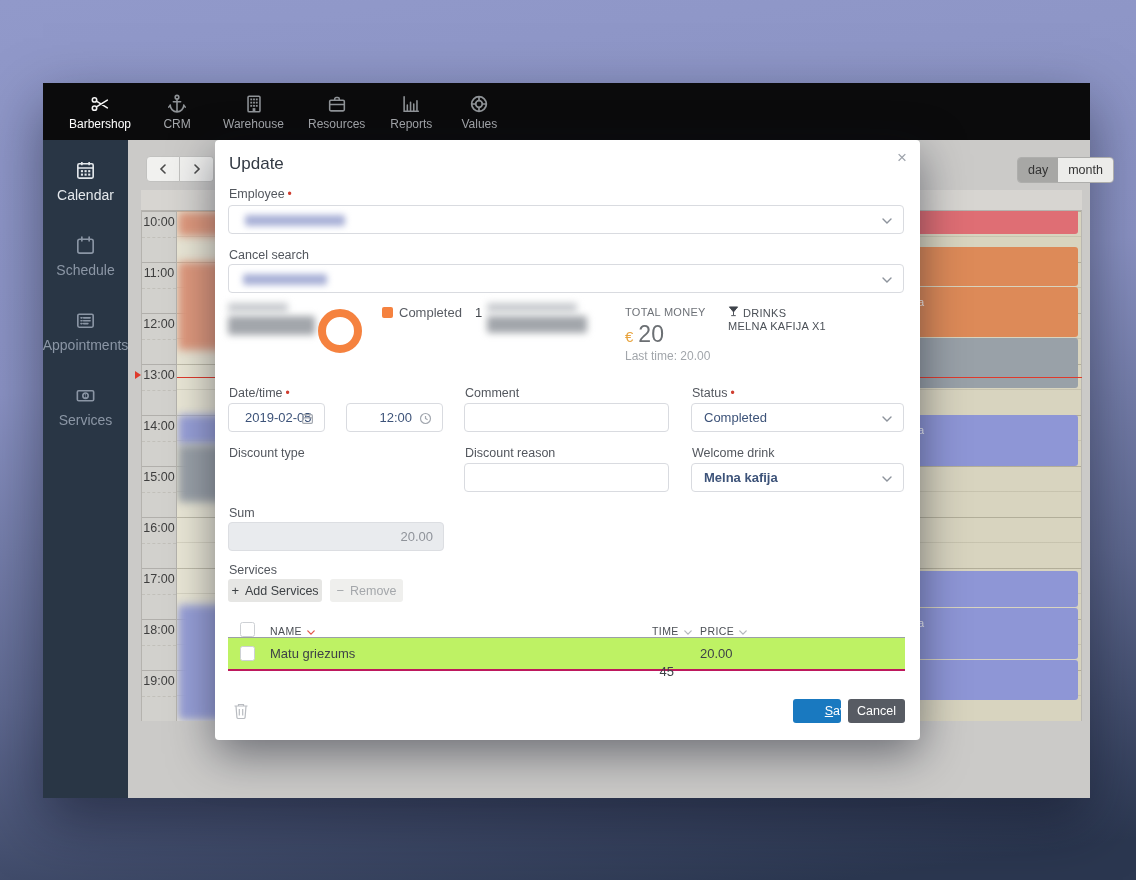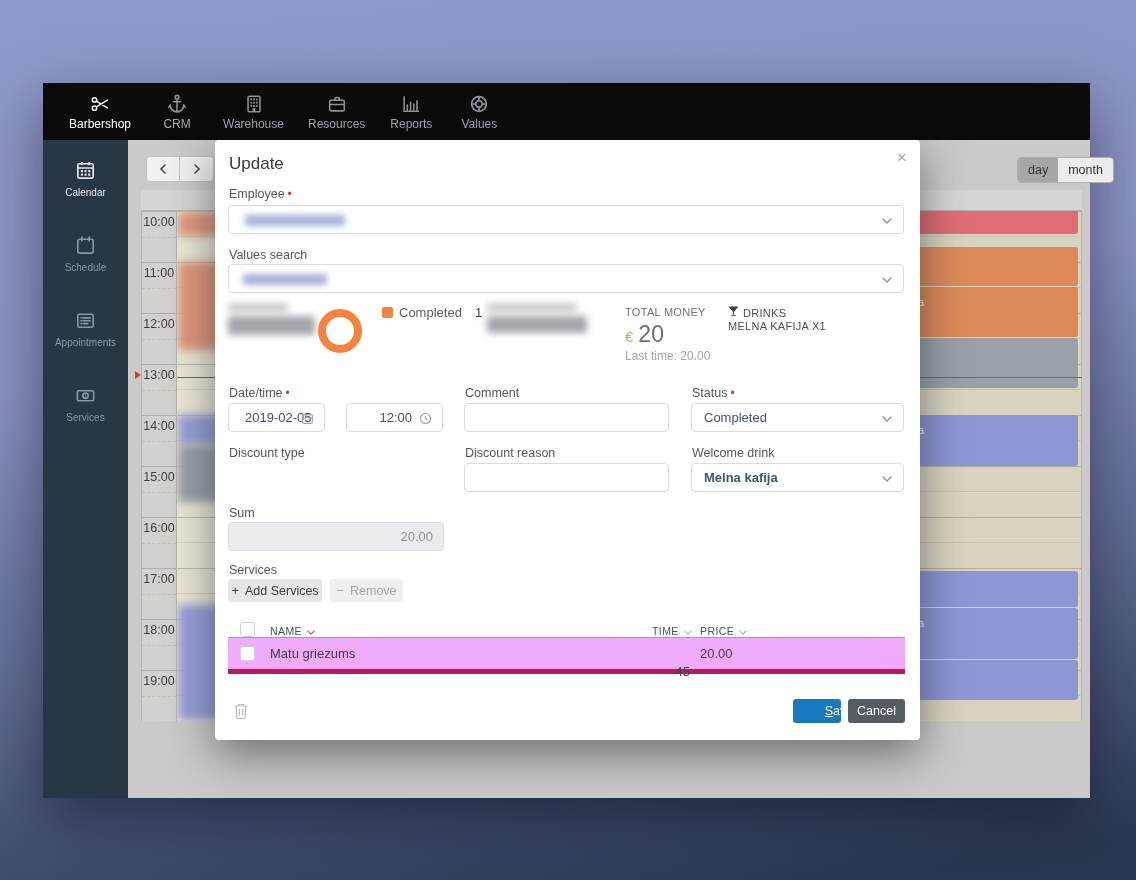--- a/index.html
+++ b/index.html
@@ -25,21 +25,21 @@
   .navright{margin-left:auto;display:flex;align-items:center;gap:12px;padding-right:0;}
   .lock{width:20px;height:22px;color:#45c717;}
   #ws-input{width:74px;height:25px;background:#d5d7db;border:none;border-radius:4px;
             color:#3d5379;font-size:13px;padding:0 6px 0 11px;font-family:inherit;}
   #avatar{width:37px;height:37px;border-radius:3px;overflow:hidden;background:#6d5f25;margin-right:3px;}
 
   
   #sidebar{position:absolute;left:0;top:57px;width:85px;height:658px;background:#293645;}
   .sbitem{display:flex;flex-direction:column;align-items:center;gap:5px;padding-top:19px;height:56px;cursor:pointer;}
   .sbitem svg{width:23px;height:23px;color:#8b96a5;}
-  .sbitem .slabel{font-size:10px;color:#8b96a5;}
+  .sbitem .slabel{font-size:14px;color:#8b96a5;}
   .sbitem.active svg{color:#e4e8ec;}
   .sbitem.active .slabel{color:#e4e8ec;}
 
   
   #main{position:absolute;left:85px;top:57px;width:962px;height:658px;background:#cbcac8;}
 
   
   .navbtns{position:absolute;left:18px;top:16px;display:flex;}
   .navbtn{width:34px;height:26px;background:#f1f1ef;border:1px solid #c2c2c0;display:flex;
           align-items:center;justify-content:center;cursor:pointer;box-sizing:border-box;}
@@ -101,27 +101,27 @@
   .bigamt{font-size:23px;color:#6b6f73;}
 
   .btn{position:absolute;height:23px;border-radius:3px;display:flex;align-items:center;justify-content:center;
        font-size:12.5px;cursor:pointer;box-sizing:border-box;}
   .btn-add{left:13px;top:439px;width:94px;background:#e6e6e4;color:#3e4246;}
   .btn-remove{left:115px;top:439px;width:73px;background:#efefed;color:#a4a7ab;}
   .btn .pm{margin-right:6px;font-size:13px;}
 
   #svctable{position:absolute;left:13px;top:467px;width:677px;}
   .throw{display:flex;align-items:flex-end;height:30px;background:#fff;border-bottom:1px solid #9ba0a6;position:relative;}
-  .tdrow{display:flex;align-items:center;height:31px;background:#f0abfc;border-bottom:5px solid #be185d;position:relative;}
+  .tdrow{display:flex;align-items:center;height:31px;background:#bef264;border-bottom:2px solid #be185d;position:relative;}
   .cbx{appearance:none;-webkit-appearance:none;width:15px;height:15px;border:1px solid #cdd0d4;
        border-radius:2.5px;background:#fff;margin:0 0 0 12px;cursor:pointer;}
   .thname{position:absolute;left:42px;font-size:10.5px;letter-spacing:.4px;color:#4b4f55;}
   .sortchev{width:8px;height:5px;margin-left:5px;}
   .cellname{position:absolute;left:42px;font-size:13px;color:#3e4247;}
-  .celltime{position:absolute;left:400px;width:62px;text-align:right;font-size:13px;color:#3e4247;margin-top:36px;}
+  .celltime{position:absolute;left:384px;width:62px;text-align:right;font-size:13px;color:#3e4247;margin-top:36px;}
   .cellprice{position:absolute;left:472px;font-size:13px;color:#3e4247;}
 
   .trash{position:absolute;left:18px;top:562px;width:16px;height:18px;color:#b9bcc1;cursor:pointer;}
   .btn-save{position:absolute;left:578px;top:559px;width:48px;height:24px;background:#1979c0;border-radius:3px;
             color:#fff;font-size:12.5px;display:flex;align-items:center;justify-content:center;cursor:pointer;}
   .btn-save span{display:block;margin-left:44px;}
   .btn-save span::first-letter{text-decoration:underline;}
   .btn-cancel{position:absolute;left:633px;top:559px;width:57px;height:24px;background:#575b63;border-radius:3px;
             color:#fff;font-size:12.5px;display:flex;align-items:center;justify-content:center;cursor:pointer;}
   .blurbar{position:absolute;border-radius:2px;filter:blur(3.5px);}
@@ -300,21 +300,21 @@
     <div class="mclose">×</div>
 
     <div class="lbl" style="left:14px;top:47px;"><span>Employee</span><span class="req">•</span></div>
     <div class="fld" style="left:13px;top:65px;width:676px;">
       <span class="chip blue" style="left:16px;top:9px;width:100px;height:11px;"></span>
       <svg class="chev" viewBox="0 0 10 6" fill="none" stroke="currentColor" stroke-width="1.4" stroke-linecap="round">
           <path d="M1 1l4 4 4-4"></path>
         </svg>
     </div>
 
-    <div class="lbl" style="left:14px;top:108px;">Values search</div>
+    <div class="lbl" style="left:14px;top:108px;">Cancel search</div>
     <div class="fld" style="left:13px;top:124px;width:676px;">
       <span class="chip blue" style="left:14px;top:9px;width:84px;height:11px;"></span>
       <svg class="chev" viewBox="0 0 10 6" fill="none" stroke="currentColor" stroke-width="1.4" stroke-linecap="round">
           <path d="M1 1l4 4 4-4"></path>
         </svg>
     </div>
 
     <div class="blurbar chip g1" style="left:13px;top:163px;width:60px;height:9px;"></div>
     <div class="blurbar chip g2" style="left:13px;top:176px;width:87px;height:19px;"></div>
     <div class="donut"></div>

